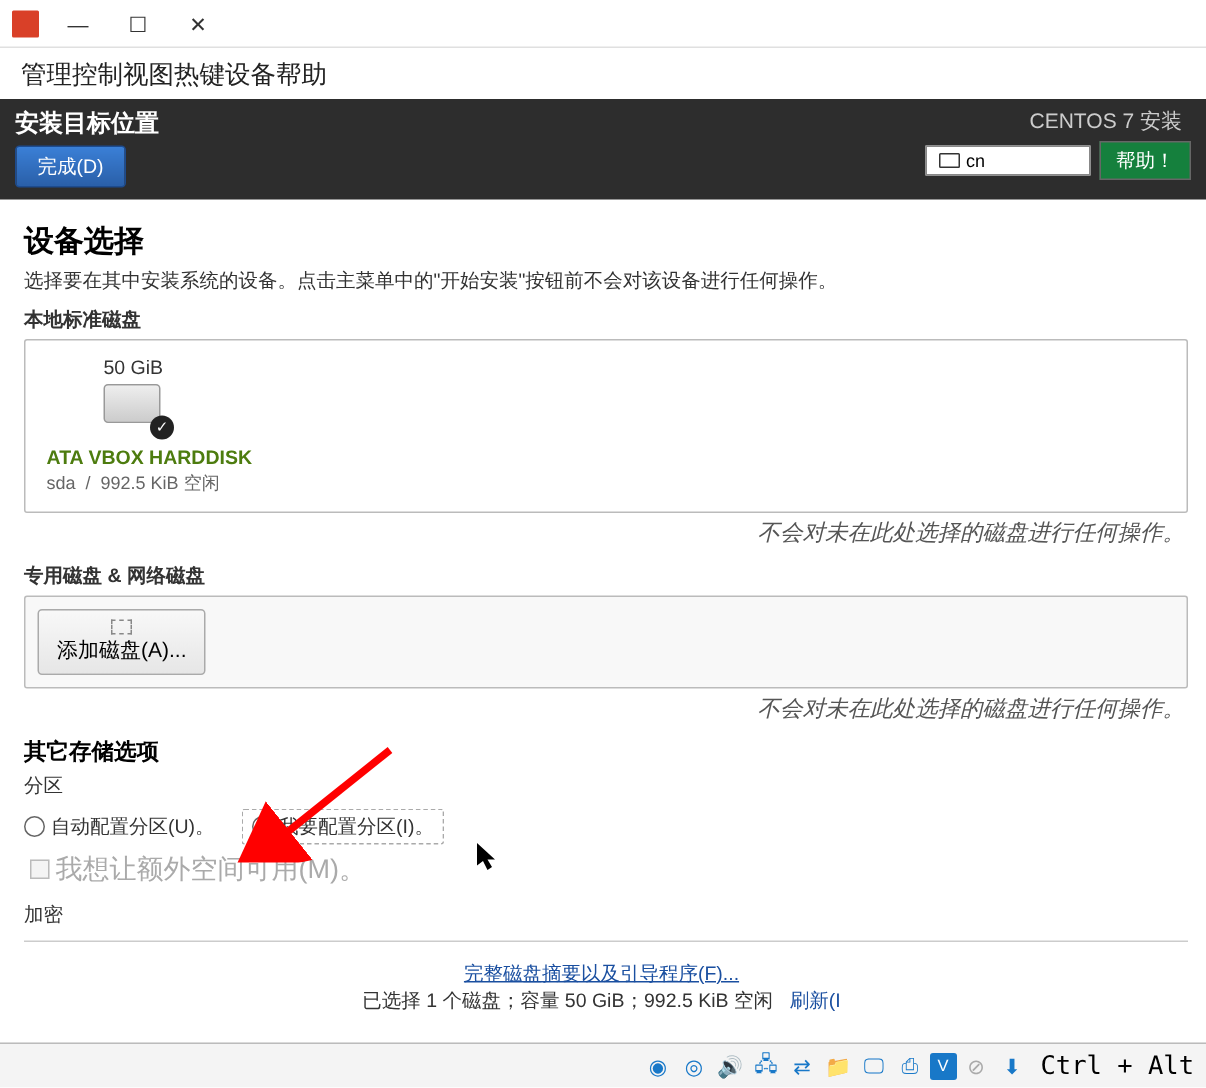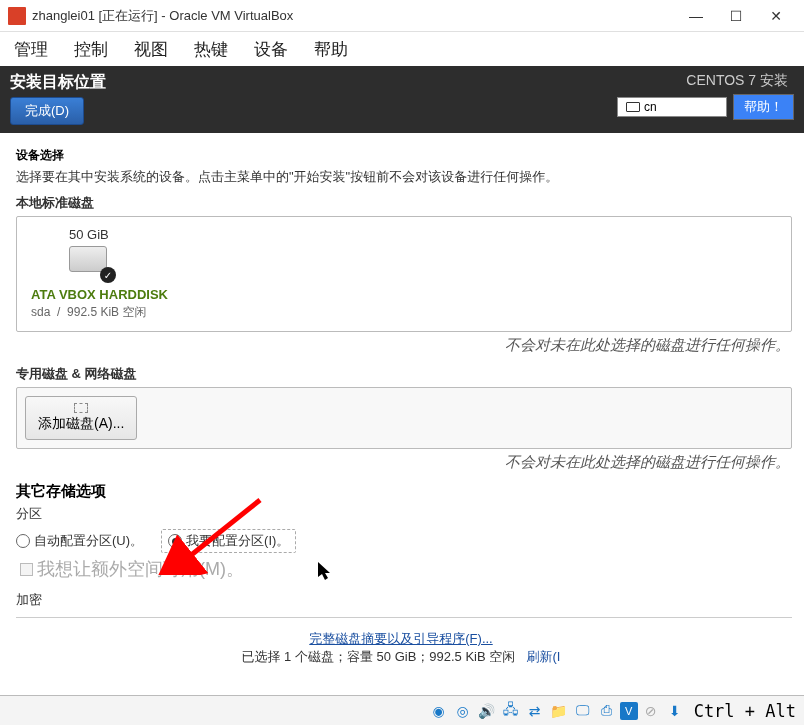--- a/index.html
+++ b/index.html
@@ -7,38 +7,38 @@
   
   
   .titlebar { height: 32px; background: #fff; display: flex; align-items: center; padding: 0 8px; border-bottom: 1px solid #e0e0e0; }
   .titlebar-icon { width: 18px; height: 18px; background: #d94028; margin-right: 6px; border-radius: 1px; position: relative; }
   .titlebar-icon::before { content: ""; position: absolute; top: 2px; left: 4px; font-size: 7px; color: #fff; }
   .titlebar-title { flex: 1; font-size: 13px; color: #333; }
   .winbtns { display: flex; gap: 0; }
   .winbtn { width: 40px; height: 28px; display: flex; align-items: center; justify-content: center; font-size: 14px; color: #333; cursor: pointer; }
   
   
-  .menubar { height: 34px; display: flex; align-items: center; padding: 0 14px; gap: 26px; font-size: 17px; color: #222; }
+  .menubar { height: 34px; display: flex; align-items: center; padding: 0 14px; font-size: 17px; color: #222; }
   .menubar span { cursor: pointer; }
   
   
   .installer-header { background: #2d2d2d; color: #fff; padding: 6px 10px 8px 10px; display: flex; align-items: flex-start; justify-content: space-between; }
   .ih-left { display: flex; flex-direction: column; gap: 4px; }
   .ih-title { font-size: 16px; font-weight: bold; color: #fff; }
   .done-btn { background: linear-gradient(#3a7fd6, #2a5fa8); border: 1px solid #1d4b8e; border-radius: 3px; color: #fff; font-size: 13px; padding: 4px 14px; cursor: pointer; width: fit-content; }
   .ih-right { display: flex; flex-direction: column; align-items: flex-end; gap: 4px; }
   .ih-righttext { font-size: 14px; color: #ccc; margin-right: 6px; }
   .ih-bottomrow { display: flex; align-items: center; gap: 6px; }
   .kb-box { background: #fff; color: #000; font-size: 12px; padding: 2px 8px; display: flex; align-items: center; gap: 4px; width: 110px; border: 1px solid #888; margin-left: 33px; }
   .kb-icon { width: 14px; height: 10px; border: 1px solid #333; border-radius: 1px; }
-  .help-btn { background: #3b82f6; color: #fff; font-size: 13px; padding: 3px 10px; border: 1px solid #666; cursor: pointer; }
+  .help-btn { background: #15803d; color: #fff; font-size: 13px; padding: 3px 10px; border: 1px solid #666; cursor: pointer; }
   
   
   .content { padding: 8px 12px 0 16px; position: relative; }
-  .section-title { font-size: 12px; font-weight: bold; margin: 6px 0 4px 0; }
+  .section-title { font-size: 20px; font-weight: bold; margin: 6px 0 4px 0; }
   .section-desc { font-size: 13px; color: #333; margin-bottom: 8px; }
   .subheader { font-size: 13px; font-weight: bold; color: #333; margin: 4px 0; }
   
   .disk-panel { border: 1px solid #bbb; background: #f8f8f8; padding: 10px 14px 10px 14px; margin-bottom: 4px; border-radius: 2px; }
   .disk-panel.selected { background: #fff; }
   .disk-item { display: flex; flex-direction: column; align-items: flex-start; width: 180px; }
   .disk-size { font-size: 13px; color: #333; margin-left: 38px; margin-bottom: 4px; }
   .disk-icon-wrap { width: 44px; height: 34px; margin-left: 38px; position: relative; }
   .disk-icon { width: 38px; height: 26px; background: linear-gradient(#eee, #ccc); border: 1px solid #999; border-radius: 3px; position: relative; }
   .disk-check { position: absolute; bottom: -3px; right: -3px; width: 16px; height: 16px; background: #222; border-radius: 50%; display: flex; align-items: center; justify-content: center; color: #fff; font-size: 10px; }
@@ -75,21 +75,20 @@
   
   .cursor-svg { position: absolute; top: 562px; left: 318px; pointer-events: none; }
   
   .divider { border-top: 1px solid #ccc; margin: 8px 0; }
 </style>
 </head>
 <body>
 
 <div class="titlebar">
   <div class="titlebar-icon"></div>
-  <div class="titlebar-title">zhanglei01 [正在运行] - Oracle VM VirtualBox</div>
   <div class="winbtns">
     <div class="winbtn">—</div>
     <div class="winbtn">☐</div>
     <div class="winbtn">✕</div>
   </div>
 </div>
 
 <div class="menubar">
   <span>管理</span>
   <span>控制</span>

